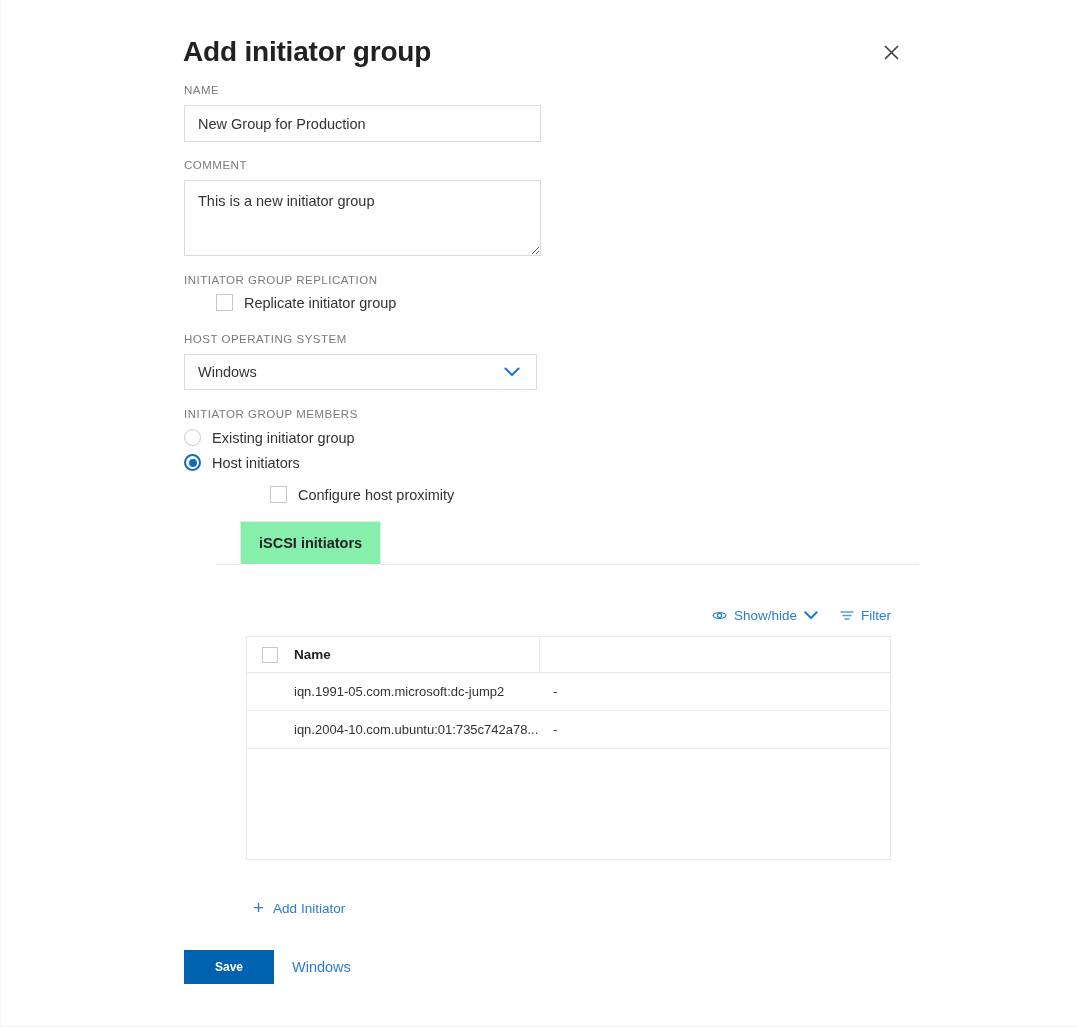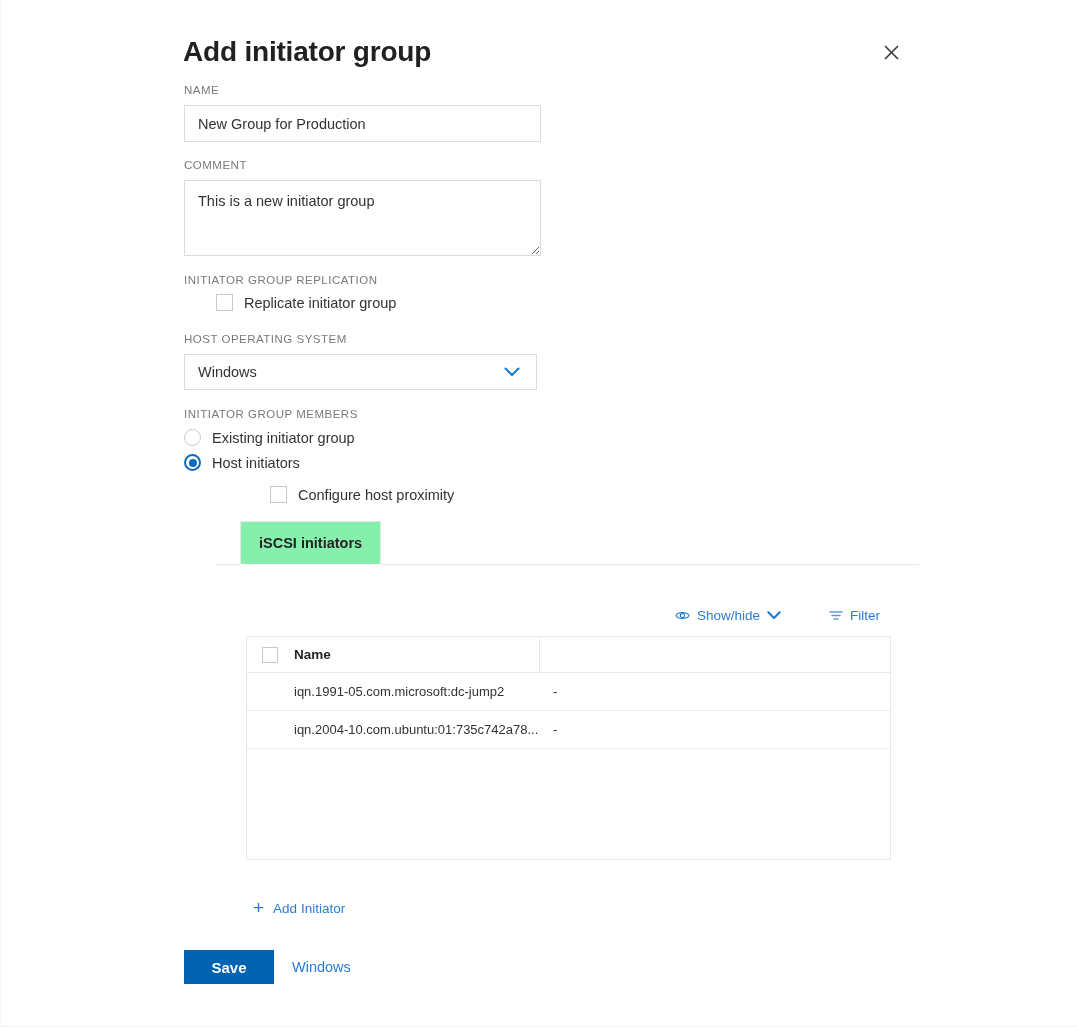--- a/index.html
+++ b/index.html
@@ -138,24 +138,24 @@
     font-weight: 600;
     background: #86efac;
     border: 1px solid #e6e6e6;
     border-bottom: 1px solid #ffffff;
     cursor: pointer;
     justify-content: center;
   }
 
   
   .tbl-toolbar {
-    position: absolute; left: 234px; top: 603px;
+    position: absolute; left: 245px; top: 603px;
     width: 645px; height: 24px;
     display: flex; align-items: center; justify-content: flex-end;
-    gap: 48px;
+    gap: 22px;
   }
   .tb-action {
     display: flex; align-items: center; gap: 7px;
     color: #2b7cd3; font-size: 13.5px; cursor: pointer;
     white-space: nowrap;
   }
   .tb-action svg { display: block; }
 
   
   .data-table {
@@ -218,21 +218,21 @@
   }
 
   
   .btn-primary {
     position: absolute; left: 183px; top: 950px;
     width: 90px; height: 34px;
     background: #0063b1;
     color: #ffffff;
     border: none;
     font-family: "Liberation Sans", sans-serif;
-    font-size: 15px; font-weight: bold;
+    font-size: 12px; font-weight: bold;
     cursor: pointer;
   }
   .btn-link {
     position: absolute; left: 291px; top: 950px;
     height: 34px;
     display: flex; align-items: center;
     color: #2b7cd3; font-size: 14.5px; cursor: pointer;
     background: none; border: none;
     font-family: "Liberation Sans", sans-serif;
     padding: 0;

